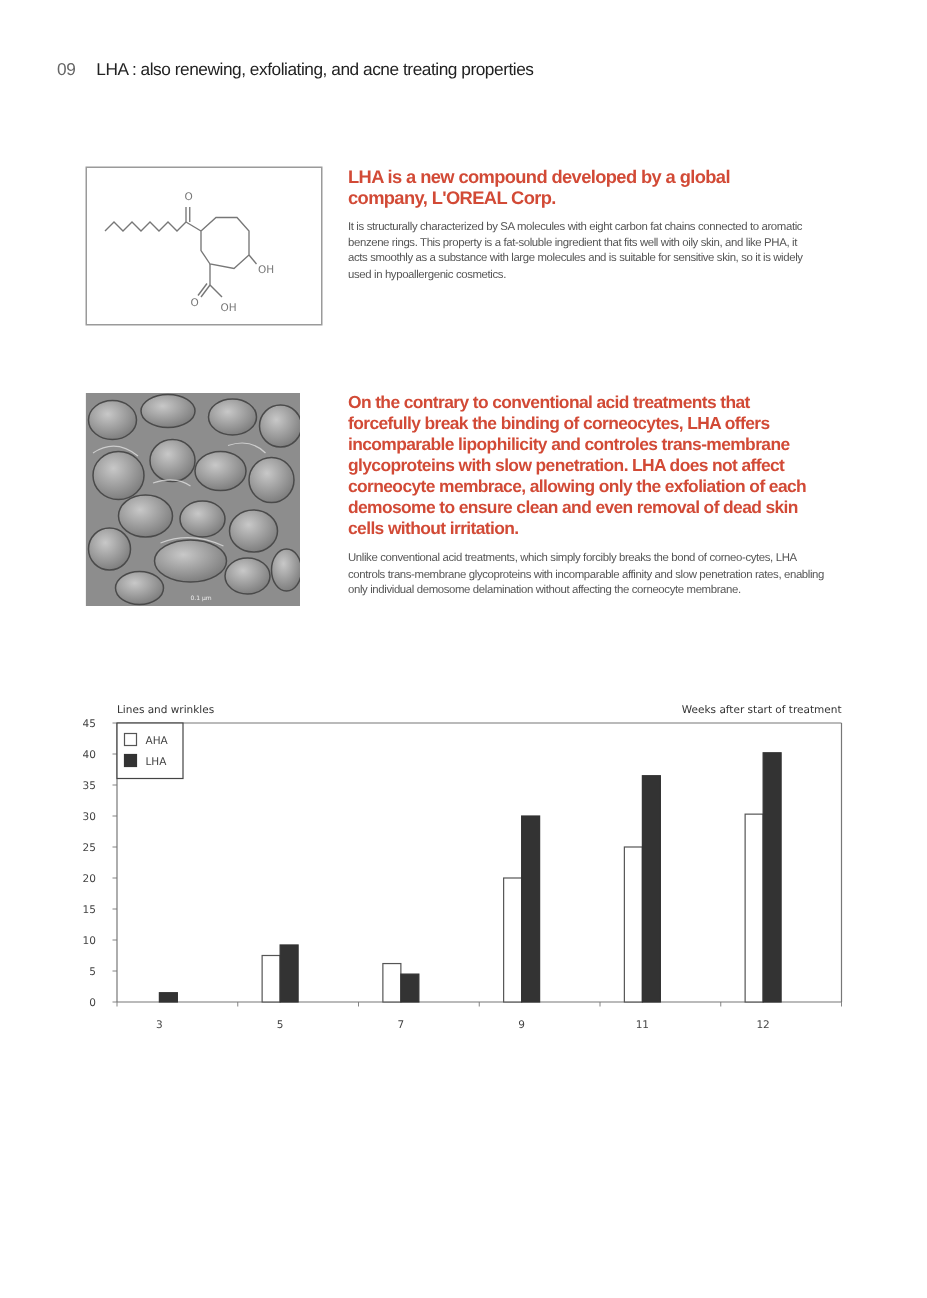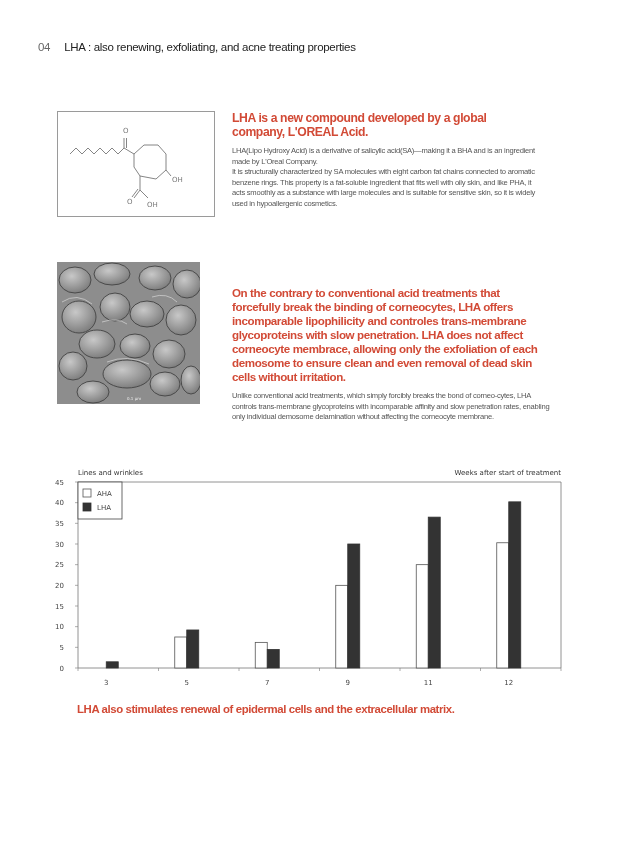--- a/index.html
+++ b/index.html
@@ -5,33 +5,33 @@
   html, body { margin:0; padding:0; background:#ffffff; }
   body { width:618px; height:865px; position:relative; overflow:hidden; font-family:"Liberation Sans", sans-serif; color:#333; }
   .header { position:absolute; left:38px; top:41px; font-size:11.5px; color:#222; letter-spacing:-0.3px; }
   .header .num { color:#666; margin-right:14px; }
   .molecule { position:absolute; left:57px; top:111px; width:156px; height:104px; border:1px solid #9a9a9a; background:#fff; }
   .sem { position:absolute; left:57px; top:262px; width:143px; height:142px; overflow:hidden; }
   .block { position:absolute; left:232px; width:310px; }
   .red-title { color:#d24a36; font-size:12.2px; font-weight:bold; line-height:14px; letter-spacing:-0.4px; }
   .body-text { color:#555; font-size:7.6px; line-height:10.6px; letter-spacing:-0.25px; margin-top:7px; }
   .block1 { top:111px; }
-  .block2 { top:262px; width:318px;margin-top:24px; }
+  .block2 { top:262px; width:318px; }
   .block2 .red-title { font-size:11.6px; line-height:14px; }
   .chart { position:absolute; left:50px; top:463px; width:520px; height:230px; }
   .bottom { position:absolute; left:77px; top:702px; width:440px; }
   .bottom .red-title { font-size:11.4px; }
   .bottom .body-text { margin-top:6px; font-size:7.6px; line-height:10.6px; }
   svg text { font-family:"DejaVu Sans", sans-serif; }
 </style>
 </head>
 <body>
 
 <div class="header">
-  <span class="num">04</span><span>LHA : also renewing, exfoliating, and acne treating properties</span>
+  <span class="num">09</span><span>LHA : also renewing, exfoliating, and acne treating properties</span>
 </div>
 
 <div class="molecule">
   <svg width="156" height="104" viewBox="0 0 156 104">
     <g stroke="#777" stroke-width="0.9" fill="none">
 
       <polyline points="12,42 18,36 24,42 30,36 36,42 42,36 48,42 54,36 60,42 66,36"></polyline>
 
       <line x1="66" y1="36" x2="66" y2="26"></line>
       <line x1="68.5" y1="36" x2="68.5" y2="26"></line>
@@ -48,23 +48,22 @@
       <line x1="82" y1="78" x2="90" y2="86"></line>
     </g>
     <text x="65" y="21" font-size="7" fill="#777">O</text>
     <text x="114" y="70" font-size="7" fill="#777">OH</text>
     <text x="69" y="92" font-size="7" fill="#777">O</text>
     <text x="89" y="95" font-size="7" fill="#777">OH</text>
   </svg>
 </div>
 
 <div class="block block1">
-  <div class="red-title">LHA is a new compound developed by a global company, L'OREAL Acid.</div>
+  <div class="red-title">LHA is a new compound developed by a global company, L'OREAL Corp.</div>
   <div class="body-text">
-    <div>LHA(Lipo Hydroxy Acid) is a derivative of salicylic acid(SA)—making it a BHA and is an ingredient made by L'Oreal Company.</div>
     <div>It is structurally characterized by SA molecules with eight carbon fat chains connected to aromatic benzene rings. This property is a fat-soluble ingredient that fits well with oily skin, and like PHA, it acts smoothly as a substance with large molecules and is suitable for sensitive skin, so it is widely used in hypoallergenic cosmetics.</div>
   </div>
 </div>
 
 <div class="sem">
   <svg width="143" height="142" viewBox="0 0 143 142">
     <defs>
       <radialGradient id="cell" cx="40%" cy="35%" r="70%">
         <stop offset="0%" stop-color="#c8c8c8"></stop>
         <stop offset="100%" stop-color="#7a7a7a"></stop>
@@ -162,16 +161,15 @@
           <rect x="33" y="26" width="8" height="8" fill="#ffffff" stroke="#555" stroke-width="0.8"></rect>
           <text x="47" y="33" font-size="7" fill="#444">AHA</text>
           <rect x="33" y="40" width="8" height="8" fill="#333333" stroke="#333" stroke-width="0.8"></rect>
           <text x="47" y="47" font-size="7" fill="#444">LHA</text>
         </g>
       </g>
   </svg>
 </div>
 
 <div class="bottom">
-  <div class="red-title">LHA also stimulates renewal of epidermal cells and the extracellular matrix.</div>
   <div class="body-text">
   </div>
 </div>
 
 </body></html>

